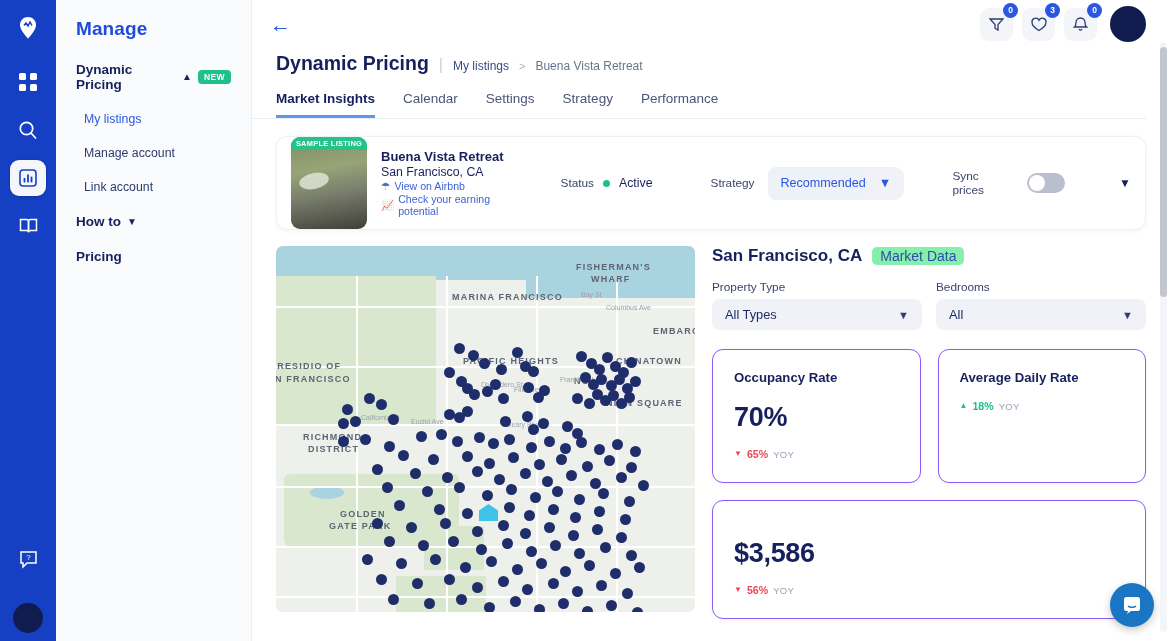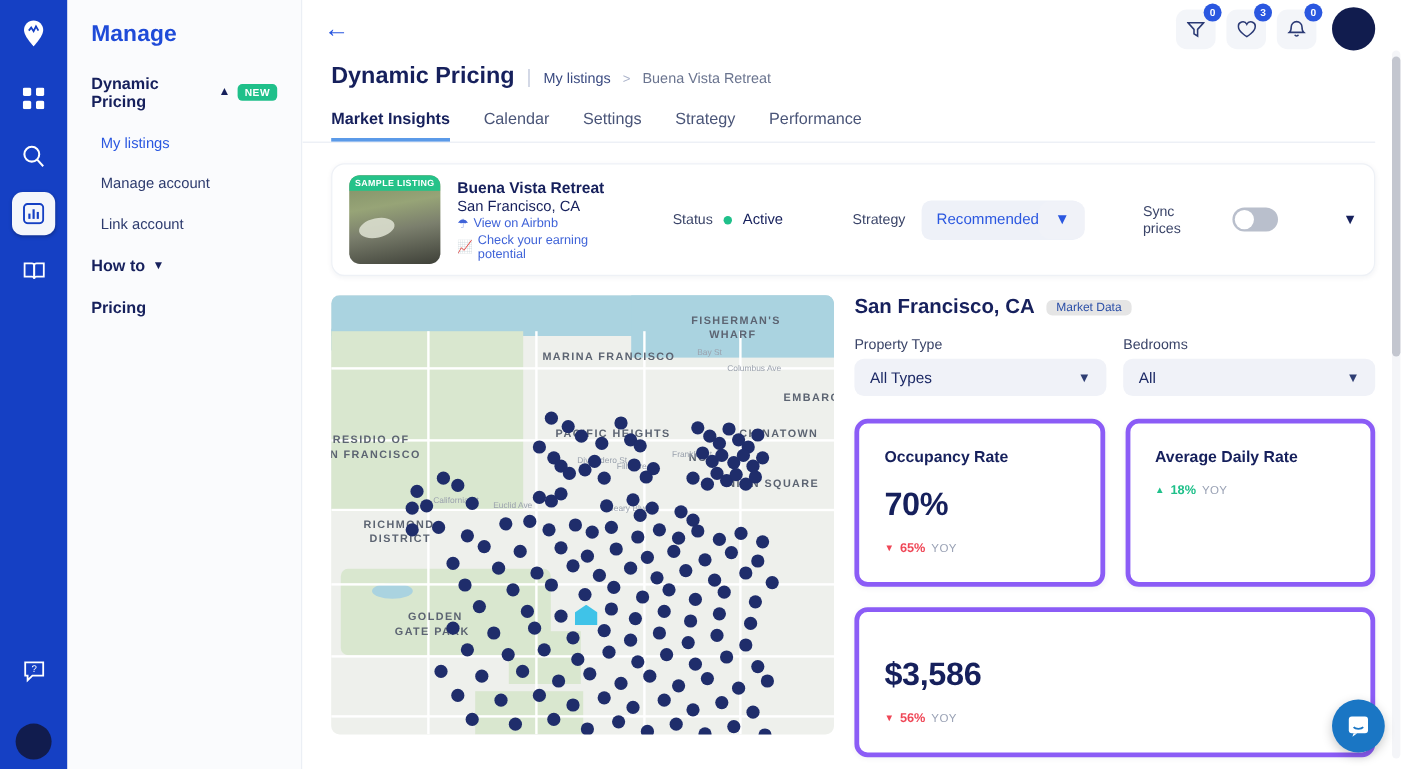--- a/index.html
+++ b/index.html
@@ -67,21 +67,21 @@
   .crumb-cur { font-size: 12px; color: #6a748f; }
 
   .tabs { display: flex; gap: 28px; padding: 16px 0 0 24px; border-bottom: 1px solid #e9edf4; margin-right: 24px; }
   .tab { font-size: 13.5px; color: #4a5578; padding-bottom: 9px; }
   .tab.active { color: #16205c; font-weight: bold; border-bottom: 3px solid #5b9ae8; }
 
   
   .lcard { margin: 17px 24px 0 24px; background: #fff; border: 1px solid #eef1f6; border-radius: 11px;
            box-shadow: 0 1px 4px rgba(20,30,80,.05); height: 94px; display: flex; align-items: center;
            padding: 0 14px; gap: 14px; }
-  .thumb { width: 76px; height: 74px; border-radius: 9px; overflow: hidden; position: relative; flex: 0 0 76px;
+  .thumb { width: 76px; height: 92px; border-radius: 9px; overflow: hidden; position: relative; flex: 0 0 76px;
            background: linear-gradient(170deg,#7d8d64 0%,#97a477 35%,#7b7f6d 60%,#3e4038 100%); }
   .thumb .ribbon { position: absolute; top: 0; left: 0; right: 0; background: #25c289; color: #fff;
                    font-size: 7.4px; font-weight: bold; text-align: center; padding: 2px 0; letter-spacing: .3px; }
   .thumb .blob { position: absolute; width: 30px; height: 16px; background: #dfe3d4; border-radius: 50%;
                  left: 8px; top: 36px; transform: rotate(-12deg); opacity: .85; }
   .lmeta { display: flex; flex-direction: column; gap: 1px; }
   .lname { font-size: 13px; font-weight: bold; color: #16205c; }
   .lloc { font-size: 12.3px; color: #16205c; }
   .llink { font-size: 10.6px; color: #3f63d8; display: flex; align-items: center; gap: 4px; }
   .lspacer { flex: 1; }
@@ -108,31 +108,31 @@
   .maplbl { position: absolute; color: #5c6472; font-weight: bold; letter-spacing: 1.2px; white-space: nowrap; }
   .stlbl { position: absolute; color: #9aa1ad; font-size: 7px; white-space: nowrap; }
   .pin { position: absolute; width: 11px; height: 11px; border-radius: 50%; background: #1f2d6b; }
   .home-pin { position: absolute; width: 19px; height: 17px; background: #3fc3e8;
               clip-path: polygon(50% 0%, 100% 38%, 100% 100%, 0% 100%, 0% 38%); }
 
   
   .right { flex: 1; min-width: 0; }
   .mkt-head { display: flex; align-items: center; gap: 10px; }
   .mkt-head h3 { font-size: 17px; color: #16205c; font-weight: bold; }
-  .mkt-tag { background: #e5e5e5; color: #2b4fa8; font-size: 10px; border-radius: 5px; padding: 1px 8px; }
+  .mkt-tag { background: #86efac; color: #2b4fa8; font-size: 14px; border-radius: 5px; padding: 1px 8px; }
   .filters { display: flex; gap: 14px; margin-top: 14px; }
   .fgroup { flex: 1; }
   .fgroup .flbl { font-size: 11.8px; color: #3a4468; margin-bottom: 5px; }
   .fsel { background: #f0f2f8; border-radius: 8px; height: 31px; display: flex; align-items: center;
           justify-content: space-between; padding: 0 13px; }
   .fsel span { font-size: 12.8px; color: #1d2a66; }
   .fsel .c { color: #2f3e74; font-size: 11px; }
 
   .kpis { display: flex; gap: 17px; margin-top: 19px; }
-  .kpi { flex: 1; background: #fff; border: 4px solid #8b5cf6; border-radius: 11px;
+  .kpi { flex: 1; background: #fff; border: 1px solid #8b5cf6; border-radius: 11px;
          box-shadow: 0 1px 4px rgba(20,30,80,.05); padding: 20px 21px 22px 21px; }
   .kpi .t { font-size: 13.2px; color: #16205c; font-weight: bold; }
   .kpi .v { font-size: 27px; color: #16205c; font-weight: bold; margin-top: 17px; letter-spacing: -.3px; }
   .kpi .d { display: flex; align-items: center; gap: 5px; margin-top: 15px; }
   .arrow { font-size: 8px; line-height: 1; }
   .down { color: #ef4656; } .up { color: #1fc08a; }
   .pct { font-size: 10.6px; font-weight: bold; }
   .yoy { font-size: 9.6px; color: #9aa2b5; letter-spacing: .3px; }
   .kpi-wide { margin-top: 17px; }
 

